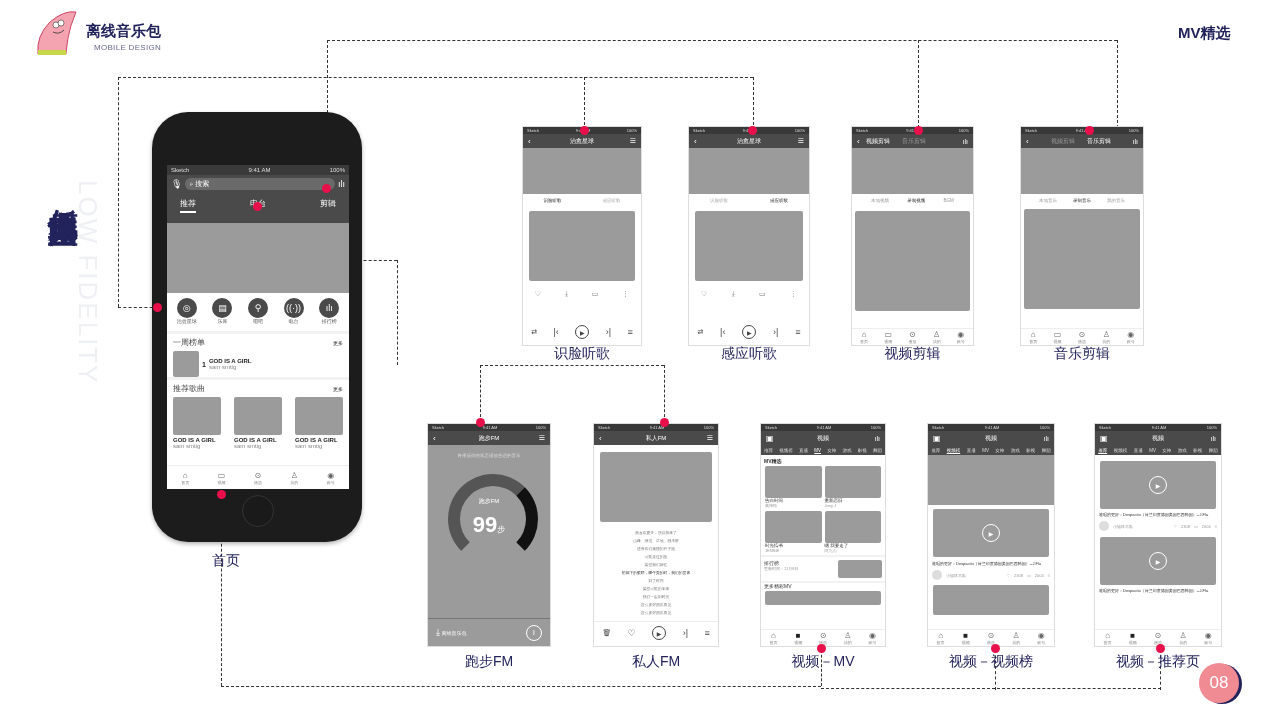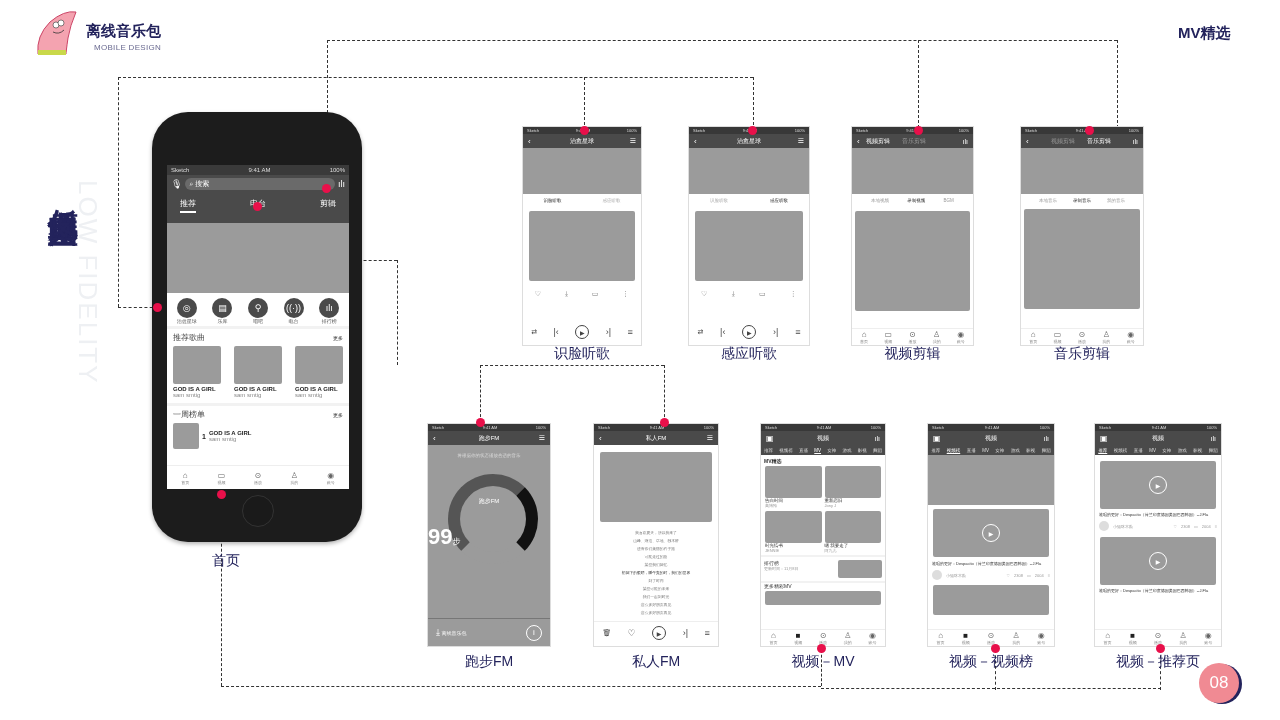--- a/index.html
+++ b/index.html
@@ -99,20 +99,34 @@
     </div>
   </div>
   <div style="height:70px;background:#9b9b9b"></div>
   <div style="display:flex;justify-content:space-around;padding:5px 2px 2px;font-size:5px;color:#555">
     <div style="text-align:center"><div style="width:20px;height:20px;border-radius:50%;background:#4a4a4a;margin:0 auto;color:#fff;font-size:9px;line-height:20px">◎</div><span>治愈星球</span></div>
     <div style="text-align:center"><div style="width:20px;height:20px;border-radius:50%;background:#4a4a4a;margin:0 auto;color:#fff;font-size:9px;line-height:20px">▤</div><span>乐库</span></div>
     <div style="text-align:center"><div style="width:20px;height:20px;border-radius:50%;background:#4a4a4a;margin:0 auto;color:#fff;font-size:9px;line-height:20px">⚲</div><span>唱吧</span></div>
     <div style="text-align:center"><div style="width:20px;height:20px;border-radius:50%;background:#4a4a4a;margin:0 auto;color:#fff;font-size:9px;line-height:20px">((·))</div><span>电台</span></div>
     <div style="text-align:center"><div style="width:20px;height:20px;border-radius:50%;background:#4a4a4a;margin:0 auto;color:#fff;font-size:9px;line-height:20px">ılı</div><span>排行榜</span></div>
   </div>
+  <div style="border-top:3px solid #f2f2f2;margin-top:5px;padding:3px 6px 0">
+    <div style="display:flex;justify-content:space-between;align-items:center">
+        <span style="font-size:8px;color:#444">一周榜单</span>
+        <span style="font-size:5px">更多</span>
+      </div>
+    <div style="display:flex;align-items:center;gap:3px;margin-top:3px">
+        <div class="gbox" style="width:26px;height:26px"></div>
+        <span style="font-size:7px;font-weight:bold">1</span>
+        <div>
+          <div style="font-size:6px;font-weight:bold">GOD IS A GIRL</div>
+          <div style="font-size:6px;color:#888">sam smtig</div>
+        </div>
+      </div>
+  </div>
   <div style="border-top:3px solid #f2f2f2;padding:3px 6px 0">
     <div style="display:flex;justify-content:space-between;align-items:center">
         <span style="font-size:8px;color:#444">推荐歌曲</span>
         <span style="font-size:5px">更多</span>
       </div>
     <div style="display:flex;justify-content:space-between;margin-top:3px">
       <div style="width:48px">
           <div class="gbox" style="height:38px"></div>
           <div style="font-size:6px;font-weight:bold;margin-top:2px">GOD IS A GIRL</div>
           <div style="font-size:6px;color:#888">sam smtig</div>
@@ -122,34 +136,20 @@
           <div style="font-size:6px;font-weight:bold;margin-top:2px">GOD IS A GIRL</div>
           <div style="font-size:6px;color:#888">sam smtig</div>
         </div>
       <div style="width:48px">
           <div class="gbox" style="height:38px"></div>
           <div style="font-size:6px;font-weight:bold;margin-top:2px">GOD IS A GIRL</div>
           <div style="font-size:6px;color:#888">sam smtig</div>
         </div>
     </div>
   </div>
-  <div style="border-top:3px solid #f2f2f2;margin-top:5px;padding:3px 6px 0">
-    <div style="display:flex;justify-content:space-between;align-items:center">
-        <span style="font-size:8px;color:#444">一周榜单</span>
-        <span style="font-size:5px">更多</span>
-      </div>
-    <div style="display:flex;align-items:center;gap:3px;margin-top:3px">
-        <div class="gbox" style="width:26px;height:26px"></div>
-        <span style="font-size:7px;font-weight:bold">1</span>
-        <div>
-          <div style="font-size:6px;font-weight:bold">GOD IS A GIRL</div>
-          <div style="font-size:6px;color:#888">sam smtig</div>
-        </div>
-      </div>
-  </div>
   <div class="tabbar abs" style="left:0;bottom:0;width:182px;height:24px;background:#fff">
     <div>
         <i>⌂</i>
         <span>首页</span>
       </div>
     <div>
         <i>▭</i>
         <span>视频</span>
       </div>
     <div>
@@ -329,21 +329,21 @@
       <span>100%</span>
     </div>
   <div class="nav">
       <span class="l">‹</span>
       <span>跑步FM</span>
       <span class="r">☰</span>
     </div>
   <div style="text-align:center;color:#ddd;font-size:4.5px;margin-top:8px">将根据你的状态播放合适的音乐</div>
   <div style="position:absolute;left:20px;top:50px;width:90px;height:90px;border-radius:50%;border:12px solid #555;border-right-color:#111;border-bottom-color:#9b9b9b"></div>
   <div style="position:absolute;left:0;width:100%;top:73px;text-align:center;color:#fff;font-size:6px">跑步FM</div>
-  <div style="position:absolute;left:0;width:100%;top:100px;color:#fff"><span style="font-size:22px;font-weight:bold">99</span><span style="font-size:8px">步</span></div>
+  <div style="position:absolute;left:0;width:100%;top:88px;text-align:center;color:#fff"><span style="font-size:22px;font-weight:bold">99</span><span style="font-size:8px">步</span></div>
   <div style="position:absolute;bottom:0;left:0;width:100%;height:28px;border-top:1px solid #777;display:flex;align-items:center;justify-content:space-between;padding:0 8px;color:#fff;font-size:5px">
     <span><span style="font-size:9px">⤓</span> <span>离线音乐包</span></span>
     <span style="width:16px;height:16px;border:1px solid #fff;border-radius:50%;display:flex;align-items:center;justify-content:center;font-size:8px">i</span>
   </div>
 </div>
 <div class="abs cap" style="left:427px;top:653px;width:124px">跑步FM</div>
 
 <div class="abs mini" style="left:593px;top:423px;width:126px;height:224px">
   <div class="sb">
       <span>Sketch</span>

